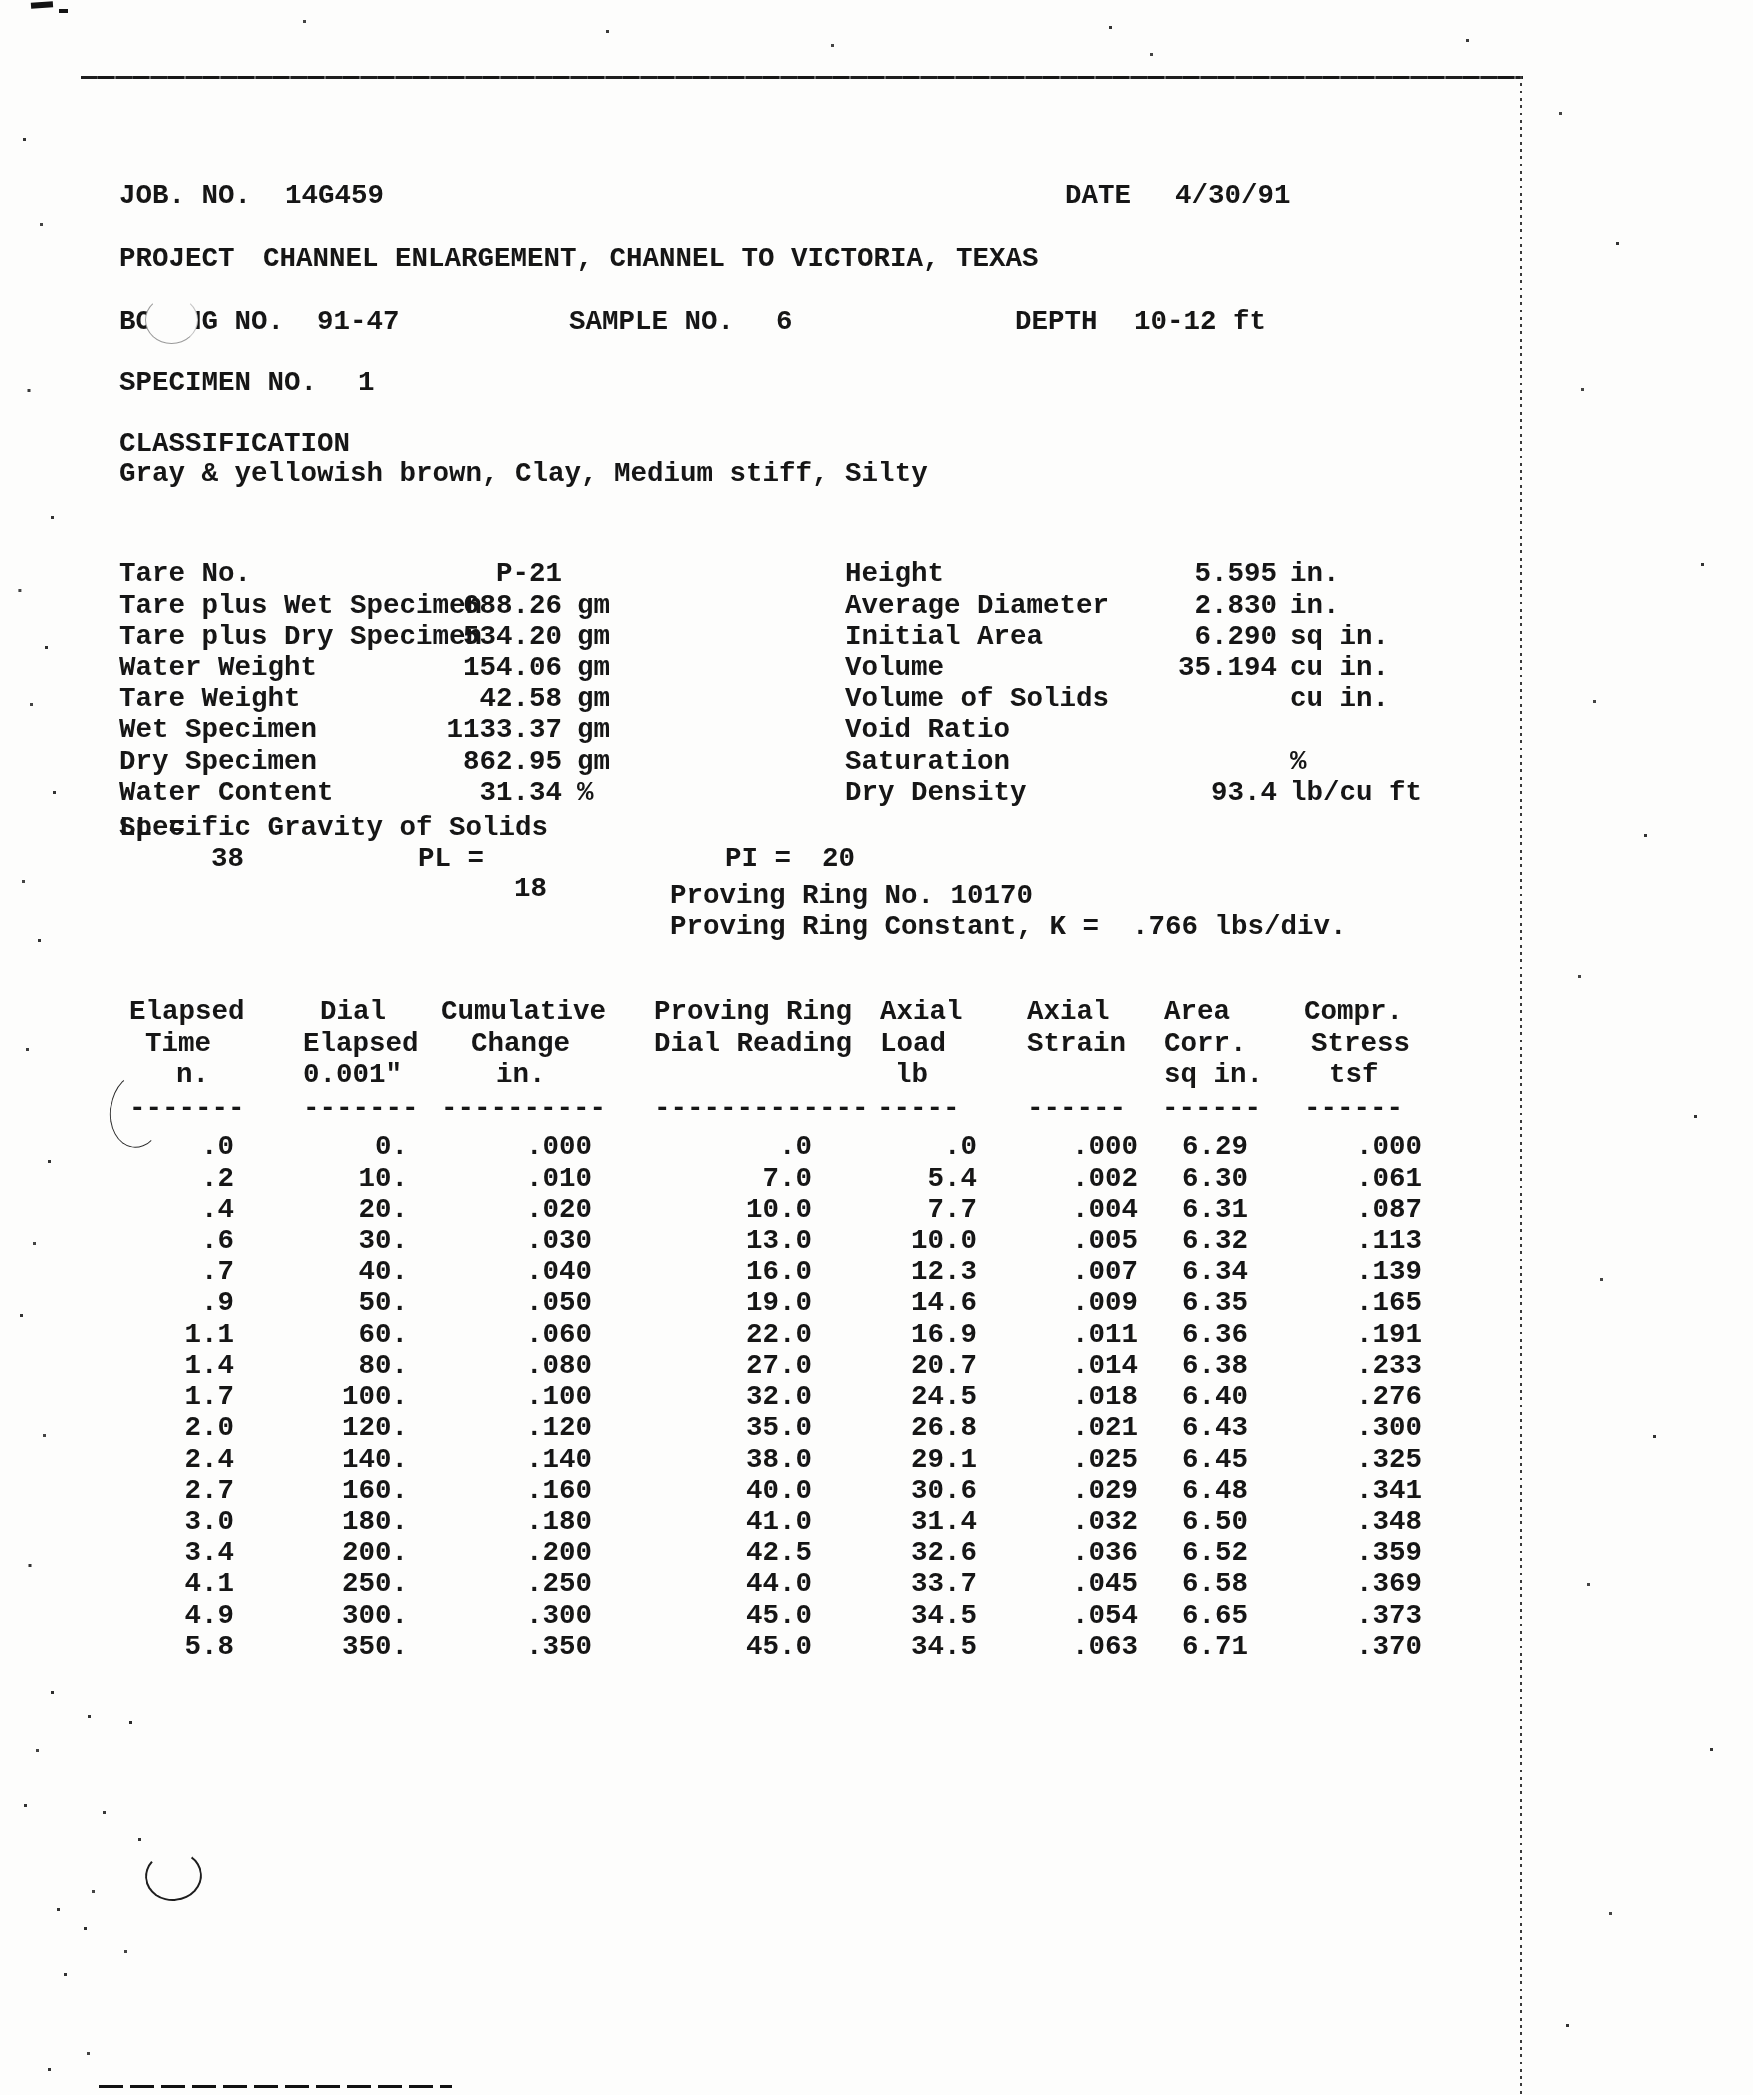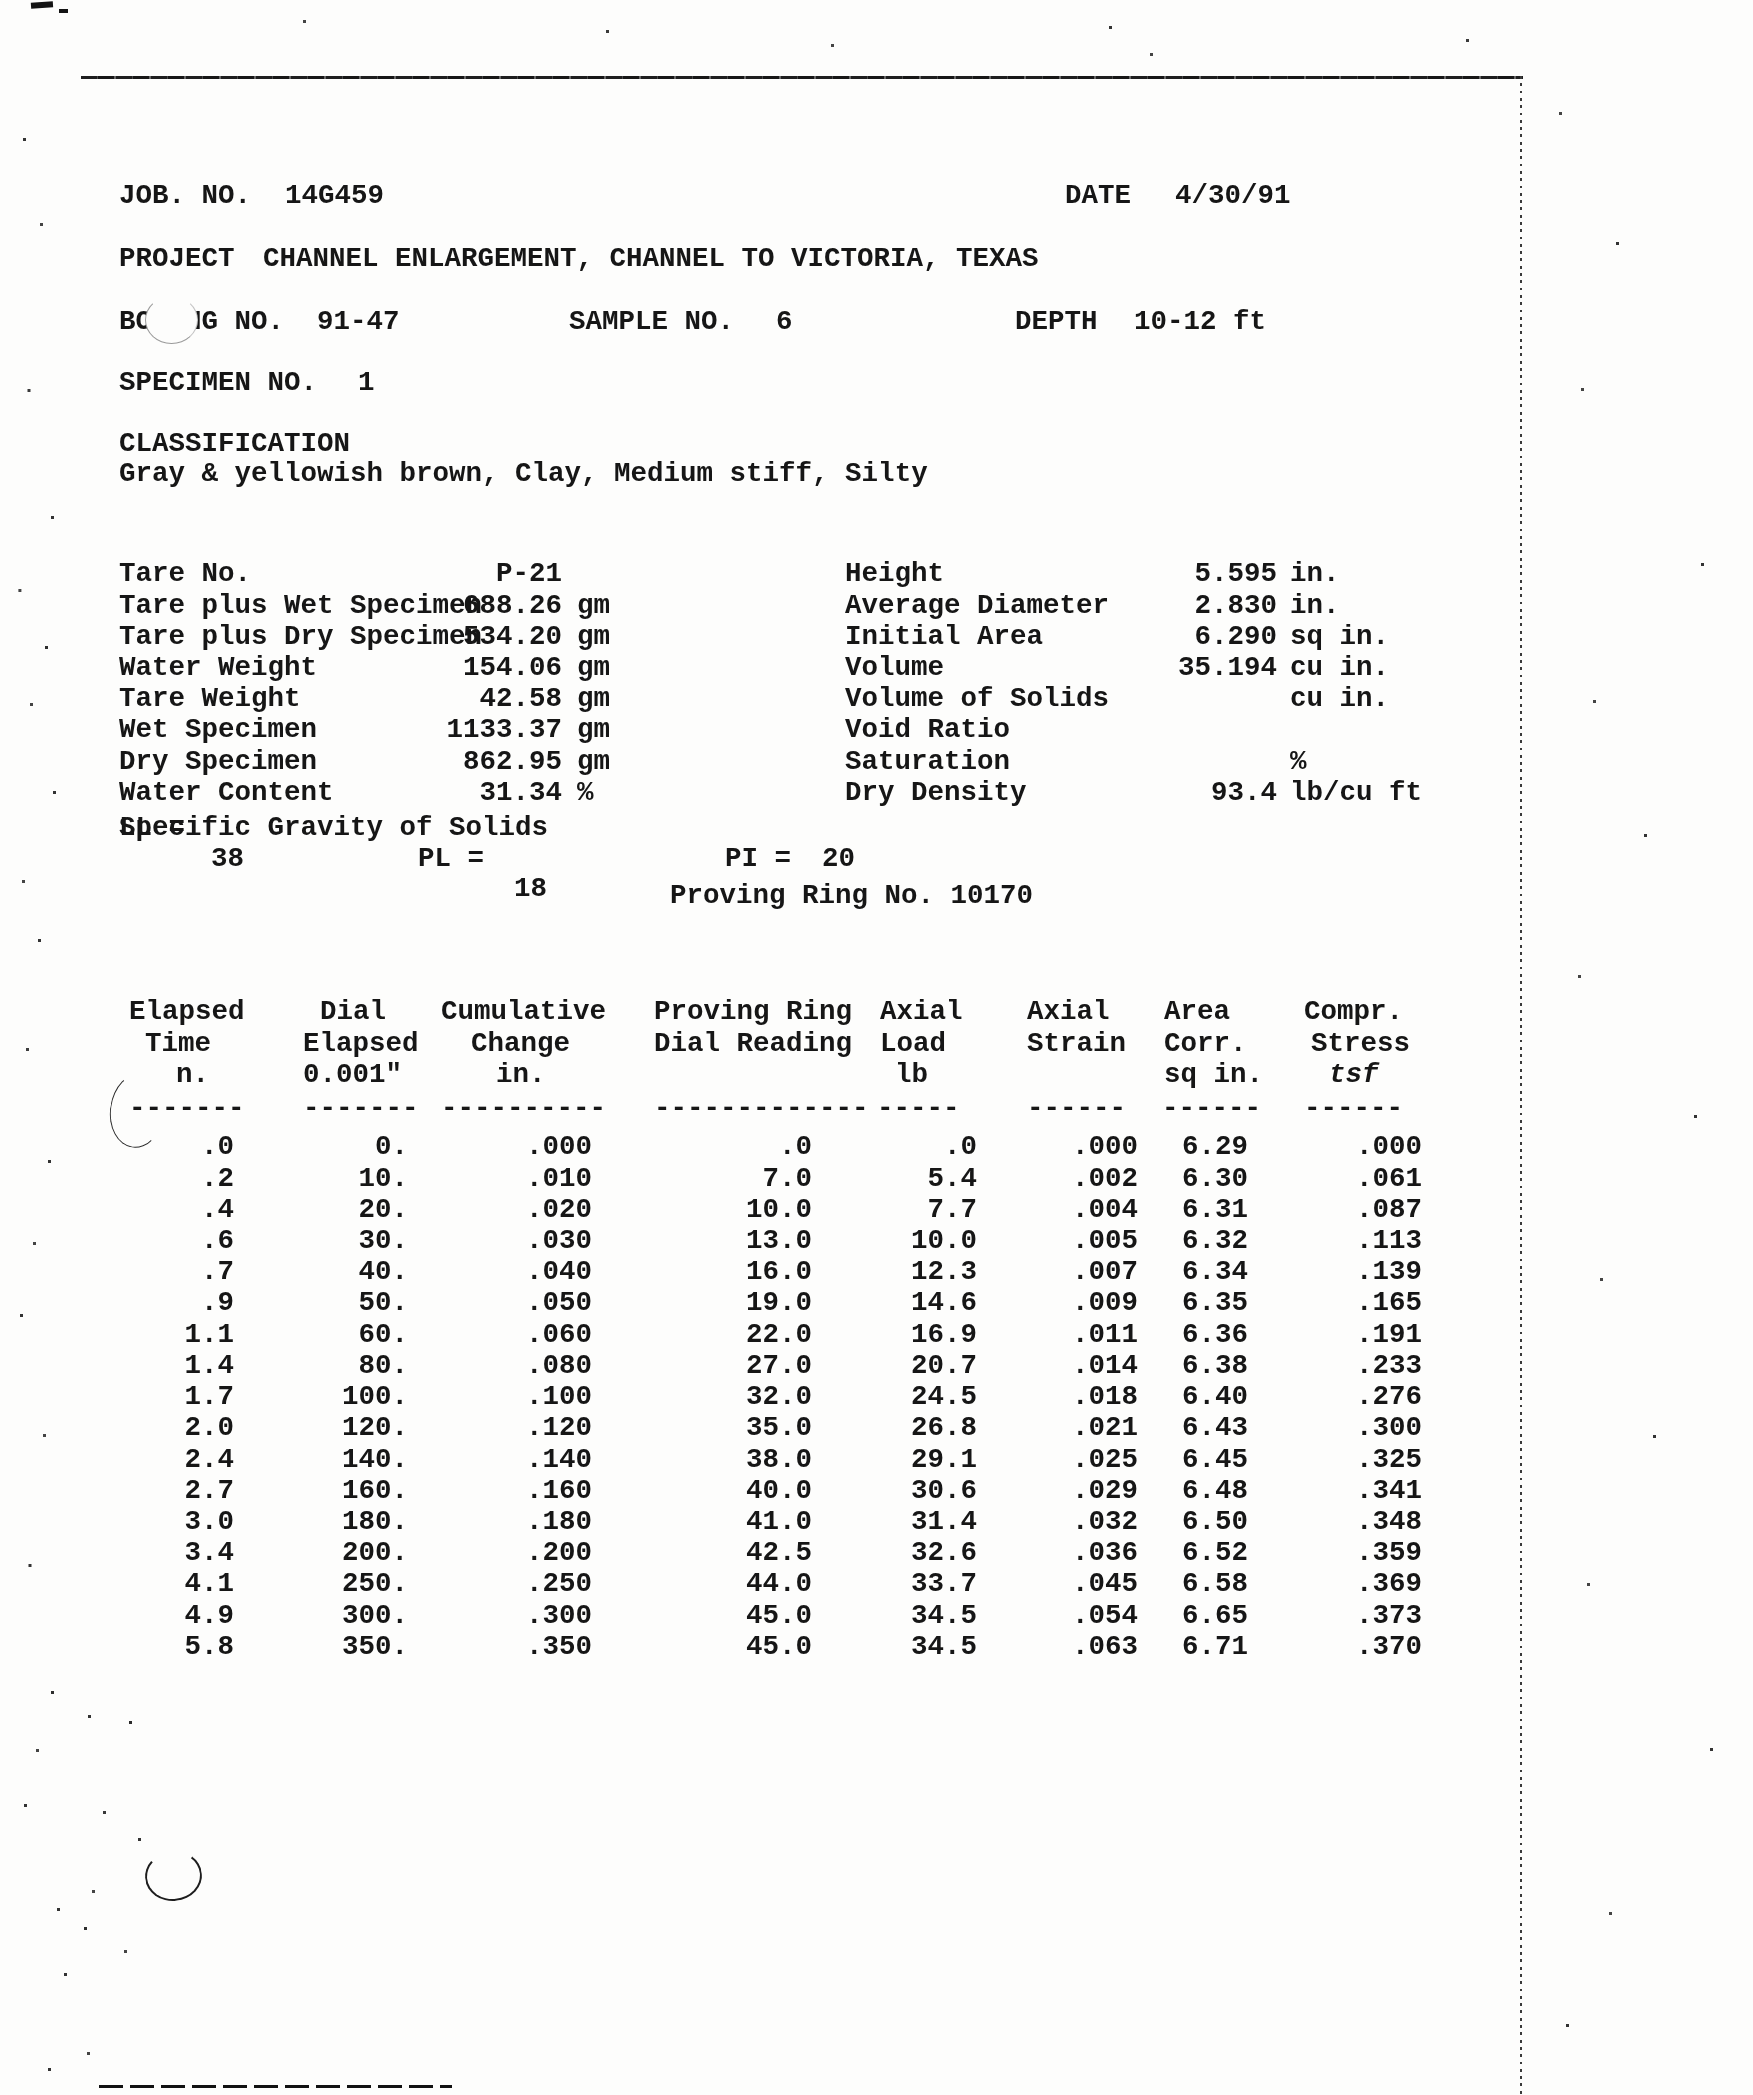--- a/index.html
+++ b/index.html
@@ -159,20 +159,21 @@
   <span class="abs" style="left:119px;top:812px;">Specific Gravity of Solids</span>
 
   <span class="abs" style="left:119px;top:812px;">LL =</span>
   <span class="abs" style="left:211px;top:843px;">38</span>
   <span class="abs" style="left:418px;top:843px;">PL =</span>
   <span class="abs" style="left:514px;top:873px;">18</span>
   <span class="abs" style="left:725px;top:843px;">PI =</span>
   <span class="abs" style="left:822px;top:843px;">20</span>
 
   <span class="abs" style="left:670px;top:880px;">Proving Ring No. 10170</span>
+  <span class="abs" style="left:670px;top:911px;">Proving Ring Constant, K =  .766 lbs/div.</span>
 
   <div>
     <span class="abs" style="left:129px;top:996px;">Elapsed</span>
     <span class="abs" style="left:320px;top:996px;">Dial</span>
     <span class="abs" style="left:441px;top:996px;">Cumulative</span>
     <span class="abs" style="left:654px;top:996px;">Proving Ring</span>
     <span class="abs" style="left:880px;top:996px;">Axial</span>
     <span class="abs" style="left:1027px;top:996px;">Axial</span>
     <span class="abs" style="left:1164px;top:996px;">Area</span>
     <span class="abs" style="left:1304px;top:996px;">Compr.</span>
@@ -184,21 +185,21 @@
     <span class="abs" style="left:880px;top:1028px;">Load</span>
     <span class="abs" style="left:1027px;top:1028px;">Strain</span>
     <span class="abs" style="left:1164px;top:1028px;">Corr.</span>
     <span class="abs" style="left:1311px;top:1028px;">Stress</span>
 
     <span class="abs" style="left:176px;top:1059px;">n.</span>
     <span class="abs" style="left:303px;top:1059px;">0.001"</span>
     <span class="abs" style="left:496px;top:1059px;">in.</span>
     <span class="abs" style="left:895px;top:1059px;">lb</span>
     <span class="abs" style="left:1164px;top:1059px;">sq in.</span>
-    <span class="abs" style="left:1329px;top:1059px;font-style:italic;">tsf</span>
+    <span class="abs" style="left:1329px;top:1059px;">tsf</span>
 
     <span class="abs" style="left:129px;top:1093px;">-------</span>
     <span class="abs" style="left:303px;top:1093px;">-------</span>
     <span class="abs" style="left:441px;top:1093px;">----------</span>
     <span class="abs" style="left:654px;top:1093px;">-------------</span>
     <span class="abs" style="left:877px;top:1093px;">-----</span>
     <span class="abs" style="left:1027px;top:1093px;">------</span>
     <span class="abs" style="left:1162px;top:1093px;">------</span>
     <span class="abs" style="left:1304px;top:1093px;">------</span>
   </div>

